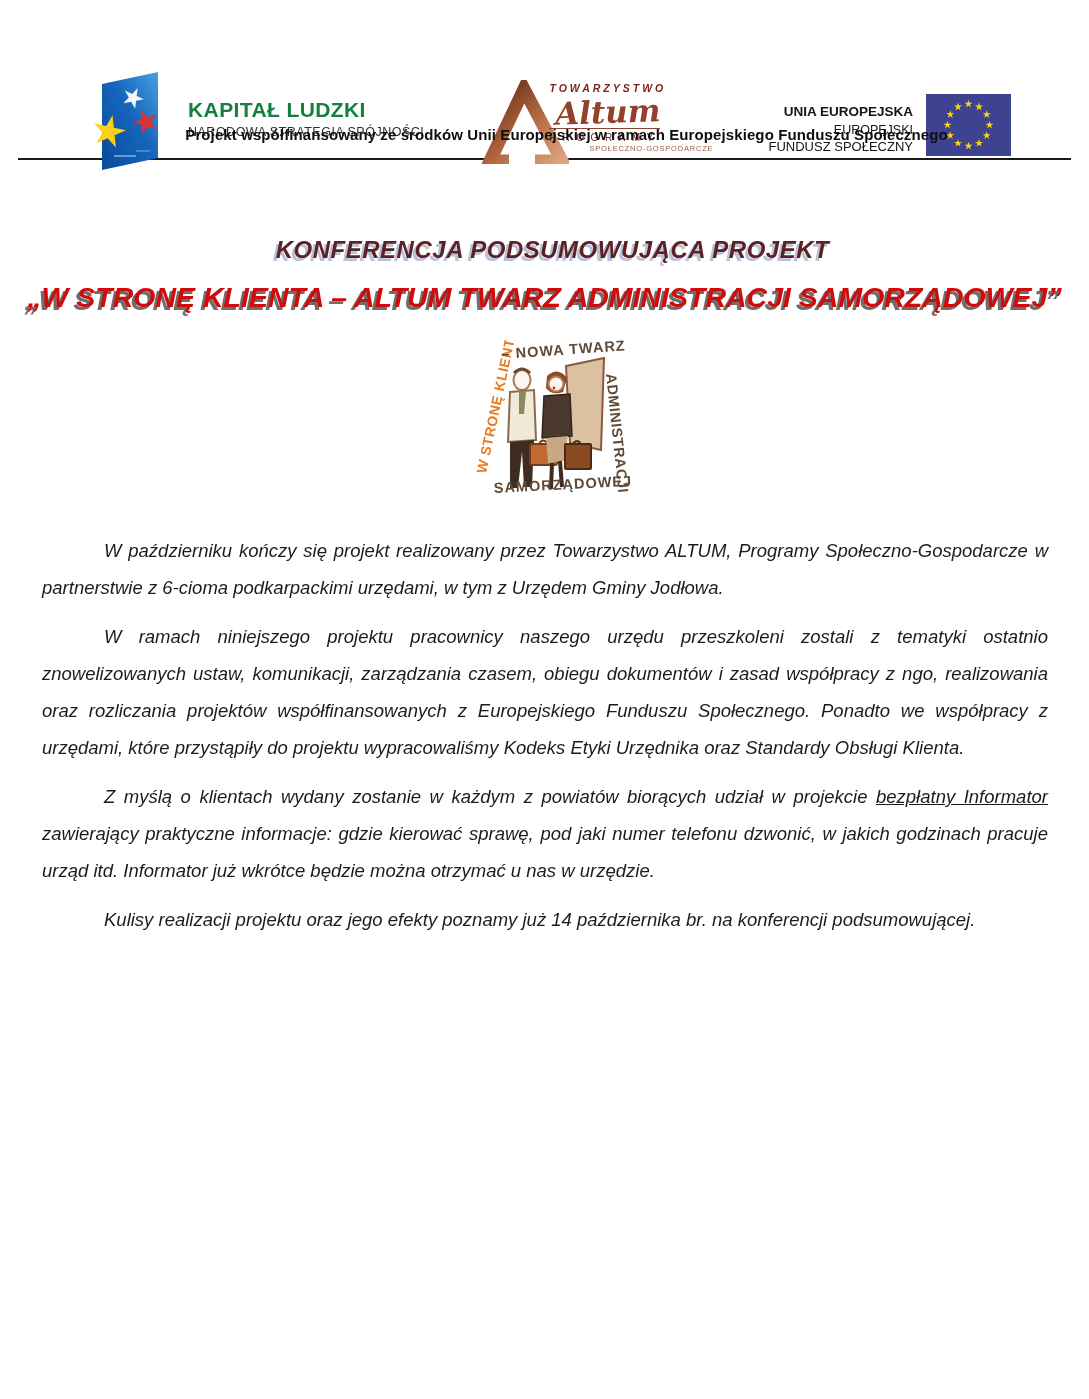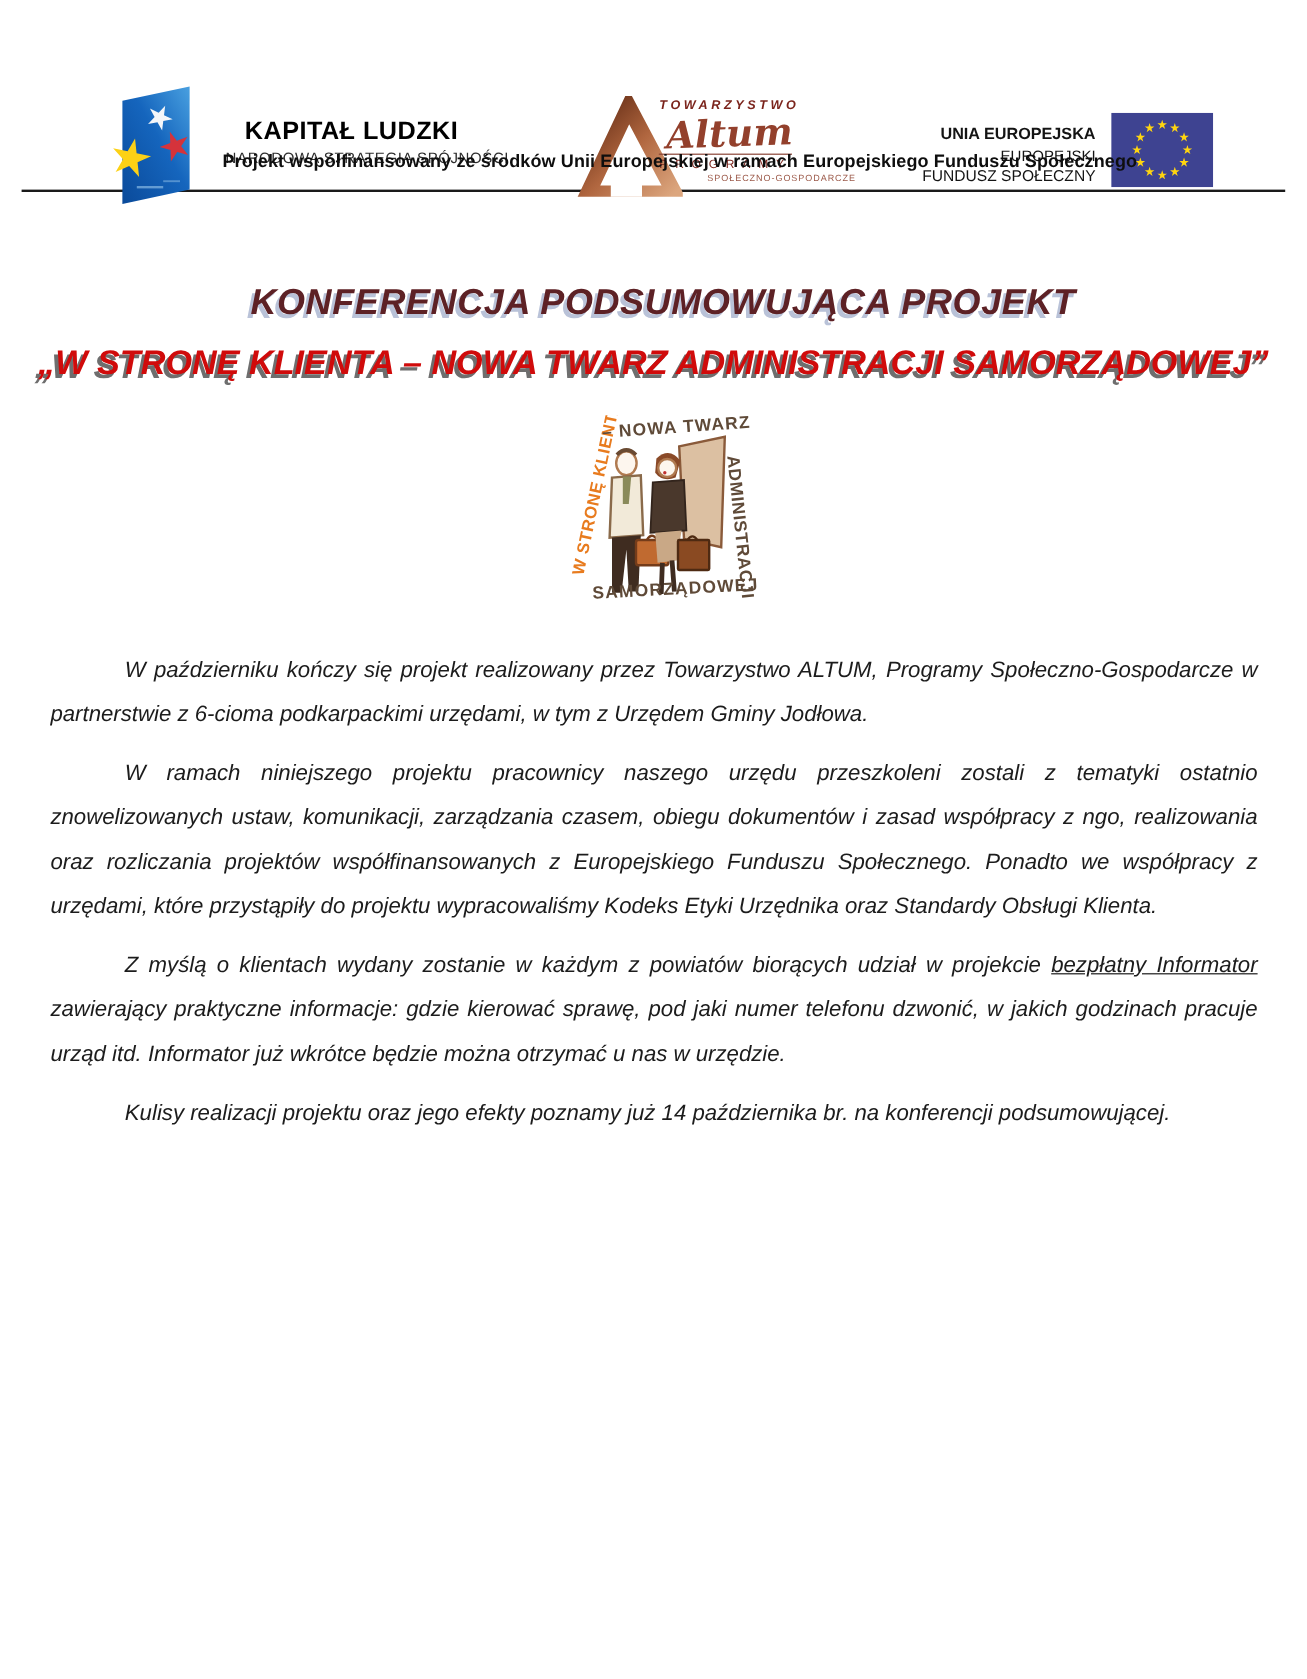--- a/index.html
+++ b/index.html
@@ -7,21 +7,21 @@
   .page {
     position:relative; width:1089px; height:1399px; background:#ffffff;
     font-family:"Liberation Sans", sans-serif; overflow:hidden; margin:0 auto;
   }
 
   
   .logo-row { display:flex; justify-content:space-between; align-items:flex-start;
               padding:68px 78px 0 84px; height:112px; }
   .logo-kl { display:flex; gap:16px; }
   .kl-text { margin-top:30px; }
-  .kl-title { font-weight:bold; font-size:21px; color:#000000; letter-spacing:0.4px;margin-left:16px; }
+  .kl-title { font-weight:bold; font-size:21px; color:#15803d; letter-spacing:0.4px; }
   .kl-sub   { font-size:12.5px; color:#2d2d2d; letter-spacing:0.5px; margin-top:3px; }
 
   .logo-altum { display:flex; margin-top:12px; }
   .altum-text { margin-left:-20px; margin-top:2px; }
   .altum-top  { font-weight:bold; font-size:10.5px; letter-spacing:3px; color:#7b241c;font-style:italic; }
   .altum-name { font-family:"DejaVu Serif", serif; font-style:italic; font-weight:bold;
                 font-size:31px; color:#93402c; line-height:1.0; margin:2px 0 1px 6px;
                 transform:rotate(-2deg); }
   .altum-programs { font-size:10px; letter-spacing:6.5px; color:#7b241c;
                     border-top:1px solid #8a4436; padding-top:3px; width:max-content; }
@@ -33,21 +33,21 @@
   .eu-l2 { font-size:12.5px; }
   .eu-l3 { font-size:13px; }
 
   
   .funding { text-align:center; font-weight:bold; font-size:15px; color:#0e0e0e;
              margin-top:14px; letter-spacing:0.1px;padding-left:44px; }
   .rule { border:none; border-top:2px solid #1a1a1a; margin:15px 18px 0 18px; }
 
   
   .title-block { margin-top:76px; text-align:center; font-style:italic; font-weight:bold; }
-  .t1 { font-size:30px; color:#5d2125; text-shadow:-3px 3px 0 #b9c2d8; letter-spacing:0.5px;padding-left:16px; }
+  .t1 { font-size:24px; color:#5d2125; text-shadow:-3px 3px 0 #b9c2d8; letter-spacing:0.5px;padding-left:16px; }
   .t2 { font-size:28.5px; color:#d00b0b; text-shadow:-3px 3px 0 #6e6e6e; margin-top:17px; }
   .t3 { margin-top:15px; }
 
   
   .project-logo { text-align:center; margin-top:26px; }
 
   
   .body-text { margin:30px 41px 0 42px; font-style:italic; font-size:18.5px; color:#1c1c1c; }
   .body-text p { margin:0 0 12px 0; line-height:37px; text-align:justify; text-indent:62px; }
   .u { text-decoration:underline; }
@@ -126,21 +126,21 @@
         </g>
       </svg>
     </div>
   </div>
 
   <div class="funding">Projekt współfinansowany ze środków Unii Europejskiej w ramach Europejskiego Funduszu Społecznego</div>
   <hr class="rule">
 
   <div class="title-block">
     <div class="t1">KONFERENCJA PODSUMOWUJĄCA PROJEKT</div>
-    <div class="t2">„W STRONĘ KLIENTA – NOWA TWARZ ADMINISTRACJI SAMORZĄDOWEJ”</div>
+    <div class="t2">„W STRONĘ KLIENTA – ALTUM TWARZ ADMINISTRACJI SAMORZĄDOWEJ”</div>
   </div>
 
   <div class="project-logo">
     <svg width="202" height="158" viewBox="0 0 202 158">
 
       <g>
         <polygon points="122,26 160,18 157,110 126,103" fill="#dcc0a2" stroke="#8a5a3a" stroke-width="2"></polygon>
       </g>
 
       <g>

